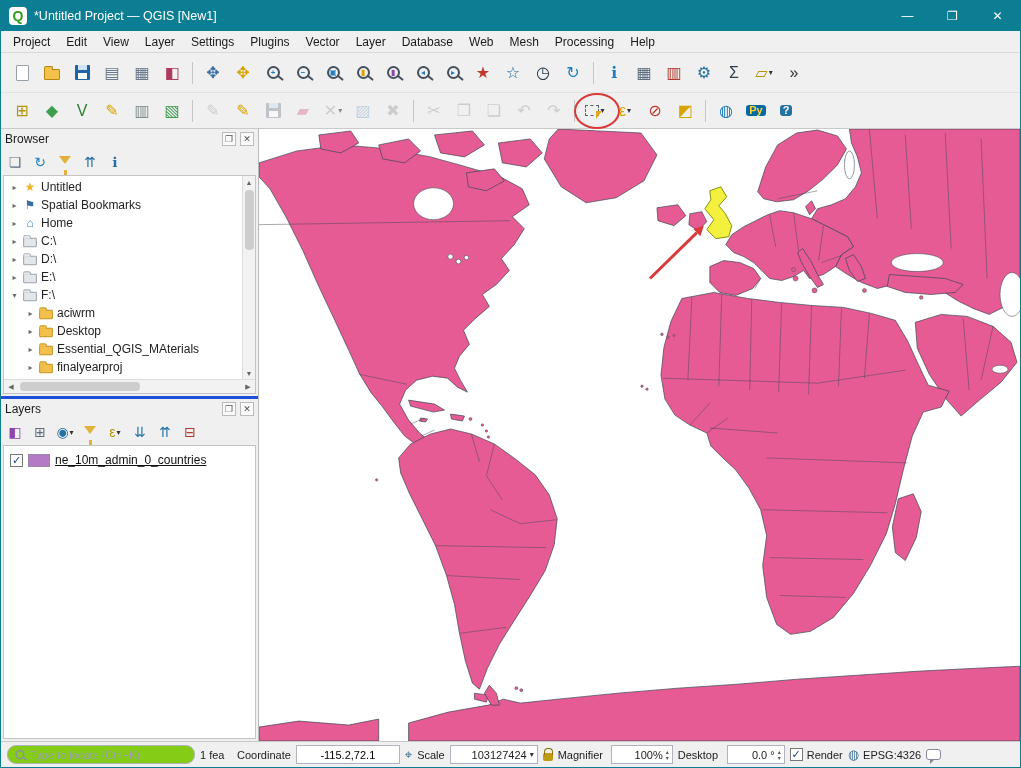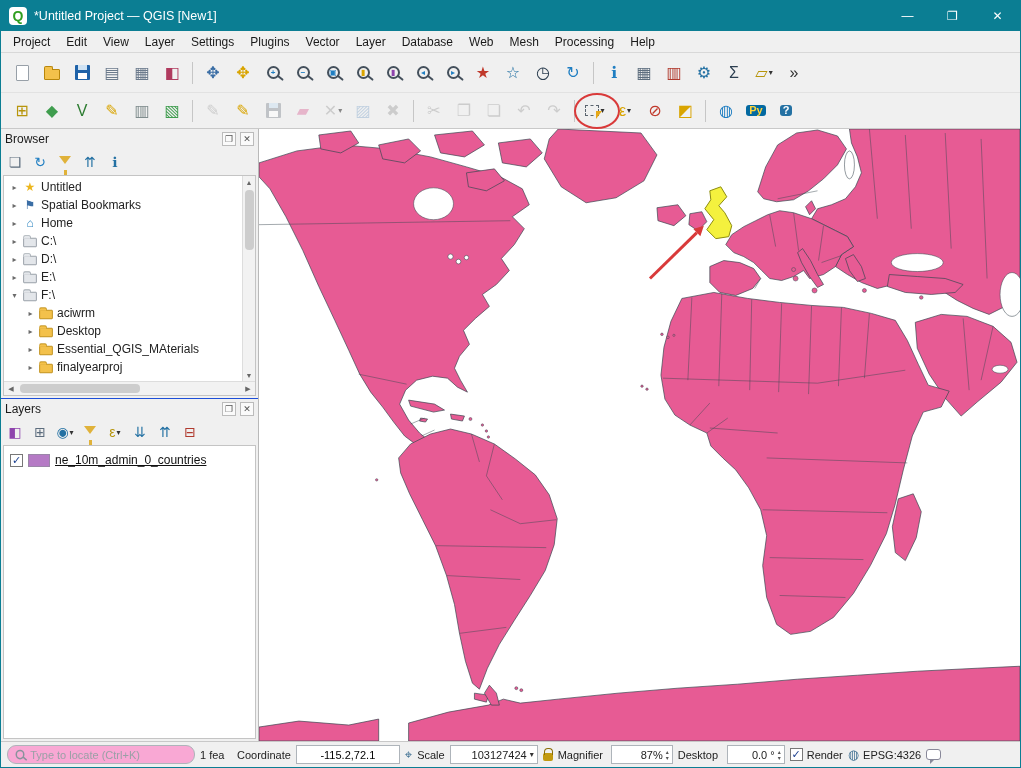--- a/index.html
+++ b/index.html
@@ -49,21 +49,21 @@
   .i-select::after { content:""; position:absolute; right:-4px; bottom:-4px; width:0; height:0; border-top:8px solid #e6a817; border-right:6px solid transparent; }
   .i-lock { width:10px; height:8px; background:#c29a10; border-radius:2px; position:relative; margin-top:4px; flex:0 0 auto; }
   .i-lock::before { content:""; position:absolute; top:-5px; left:1px; width:7px; height:6px; border:1.5px solid #8a6d06; border-bottom:none; border-radius:4px 4px 0 0; }
   .bubble { width:15px; height:11px; background:#fff; border:1px solid #889; border-radius:3px; position:relative; flex:0 0 auto; }
   .bubble::after { content:""; position:absolute; left:3px; bottom:-5px; border-top:5px solid #889; border-right:5px solid transparent; }
 
   
   .main { flex:1 1 auto; display:flex; min-height:0; }
   .left-col { width:258px; flex:0 0 auto; display:flex; flex-direction:column; background:#f0f0f0; border-right:1px solid #b9b9b9; }
   .panel { display:flex; flex-direction:column; min-height:0; }
-  .panel.browser { height:270px; flex:0 0 auto; border-bottom:1px solid #1d4ed8; }
+  .panel.browser { height:270px; flex:0 0 auto; border-bottom:3px solid #1d4ed8; }
   .panel.layers { flex:1 1 auto; }
   .panel-header { height:20px; display:flex; align-items:center; padding:0 4px; font-size:12px; color:#1a1a1a; }
   .panel-header .ph-btn { margin-left:4px; font-size:9px; color:#555; width:14px; height:14px; display:inline-flex; align-items:center; justify-content:center; border:1px solid #bbb; background:#fafafa; }
   .panel-header .spacer { flex:1; }
   .panel-toolbar { height:26px; display:flex; align-items:center; padding:0 2px; gap:1px; }
   .panel-toolbar .tbtn { width:24px; height:22px; }
   .panel-toolbar .glyph { font-size:14px; }
   .panel-body { flex:1; background:#fff; border:1px solid #c4c4c4; margin:0 2px 2px 2px; position:relative; overflow:hidden; }
 
   .tree-row { height:18px; display:flex; align-items:center; font-size:12px; white-space:nowrap; }
@@ -92,21 +92,21 @@
   .map-area { flex:1; position:relative; background:#fff; }
   .map-area svg { position:absolute; inset:0; width:100%; height:100%; }
   .land path, .land polygon { fill:var(--land,#e75b94); stroke:var(--land-border,#3a4750); stroke-width:.7; }
   .land circle { fill:var(--land,#e75b94); stroke:var(--land-border,#3a4750); stroke-width:.5; }
   .seas ellipse, .seas circle { fill:#fff; stroke:var(--land-border,#3a4750); stroke-width:.55; }
   .borders path { fill:none; stroke:var(--land-border,#3a4750); stroke-width:.55; opacity:.85; }
   .uk-path { fill:var(--highlight,#f4f13e); stroke:#8c8c10; stroke-width:1; }
 
   
   .statusbar { height:26px; flex:0 0 auto; background:#f0f0f0; border-top:1px solid #c8c8c8; display:flex; align-items:center; gap:5px; padding:0 6px; font-size:11px; }
-  .locate { width:188px; height:19px; background:#f9a8d4; border:1px solid #aeb4ba; border-radius:9px; display:flex; align-items:center; padding:0 6px; gap:4px; flex:0 0 auto; }
+  .locate { width:188px; height:19px; background:#84cc16; border:1px solid #aeb4ba; border-radius:9px; display:flex; align-items:center; padding:0 6px; gap:4px; flex:0 0 auto; }
   .locate .i-mag { transform:scale(.75); border-color:#8a939c; }
   .locate .i-mag::after { background:#8a939c; }
   .locate input { border:none; outline:none; width:100%; font-size:11px; background:transparent; color:#333; }
   .locate input::placeholder { color:#9aa0a6; }
   .sb-label { color:#222; flex:0 0 auto; }
   .clip { overflow:hidden; white-space:nowrap; }
   .sb-input { height:19px; border:1px solid #aeb4ba; background:#fff; font-size:11px; text-align:center; flex:0 0 auto; }
   .sb-combo { height:19px; border:1px solid #aeb4ba; background:#fff; display:flex; align-items:center; padding:0 3px; gap:3px; flex:0 0 auto; }
   .sb-combo span:first-child { flex:1; text-align:right; white-space:nowrap; overflow:hidden; }
   .sb-combo .spinner { display:flex; flex-direction:column; line-height:1; }
@@ -598,21 +598,21 @@
     <input class="sb-input" style="width: 104px;" value="-115.2,72.1">
     <span class="sb-icon">⌖</span>
     <span class="sb-label">Scale</span>
     <div class="sb-combo" style="width:88px">
       <span>103127424</span>
       <span class="dd">▾</span>
     </div>
     <span class="i-lock"></span>
     <span class="sb-label clip" style="width:48px">Magnifier</span>
     <div class="sb-combo" style="width:62px">
-      <span>87%</span>
+      <span>100%</span>
       <span class="spinner">
           <i>▴</i>
           <i>▾</i>
         </span>
     </div>
     <span class="sb-label clip" style="width:44px">Desktop</span>
     <div class="sb-combo" style="width:58px">
       <span>0.0 °</span>
       <span class="spinner">
           <i>▴</i>

